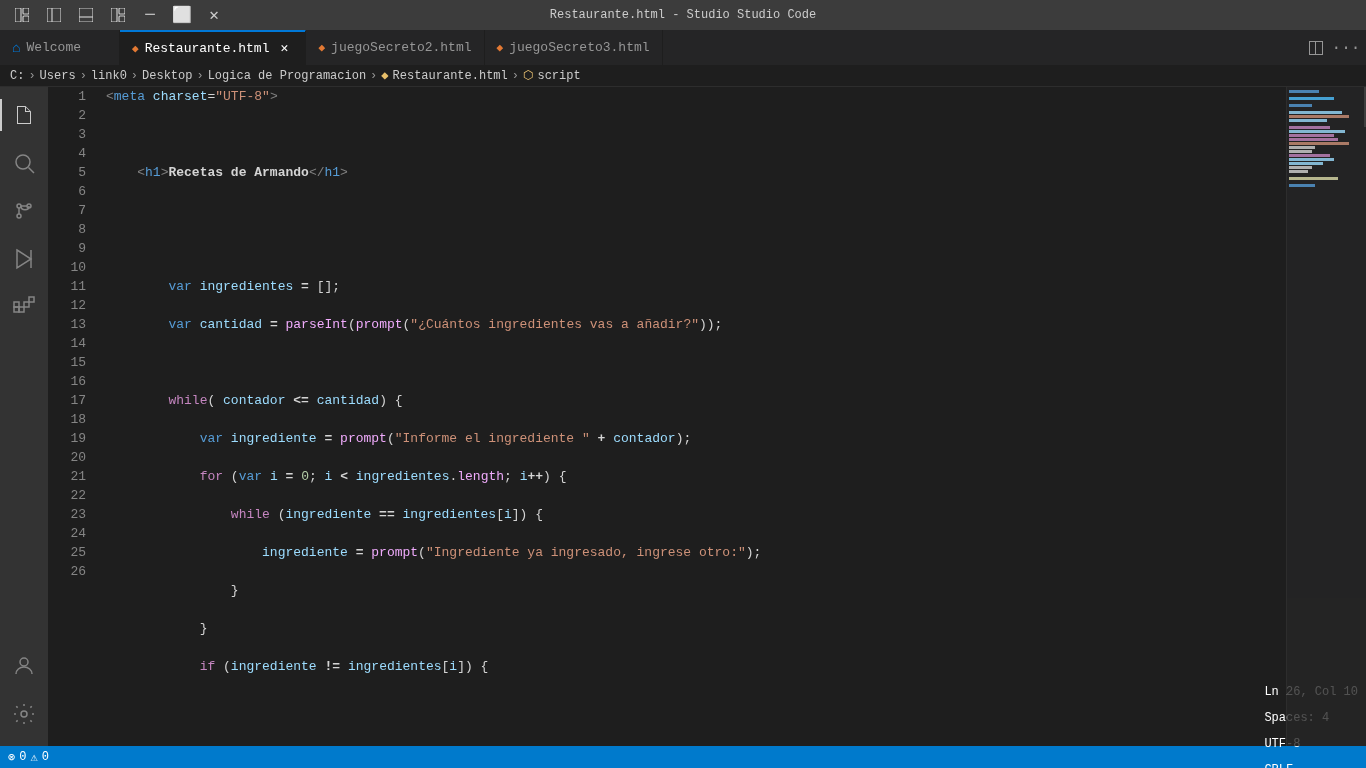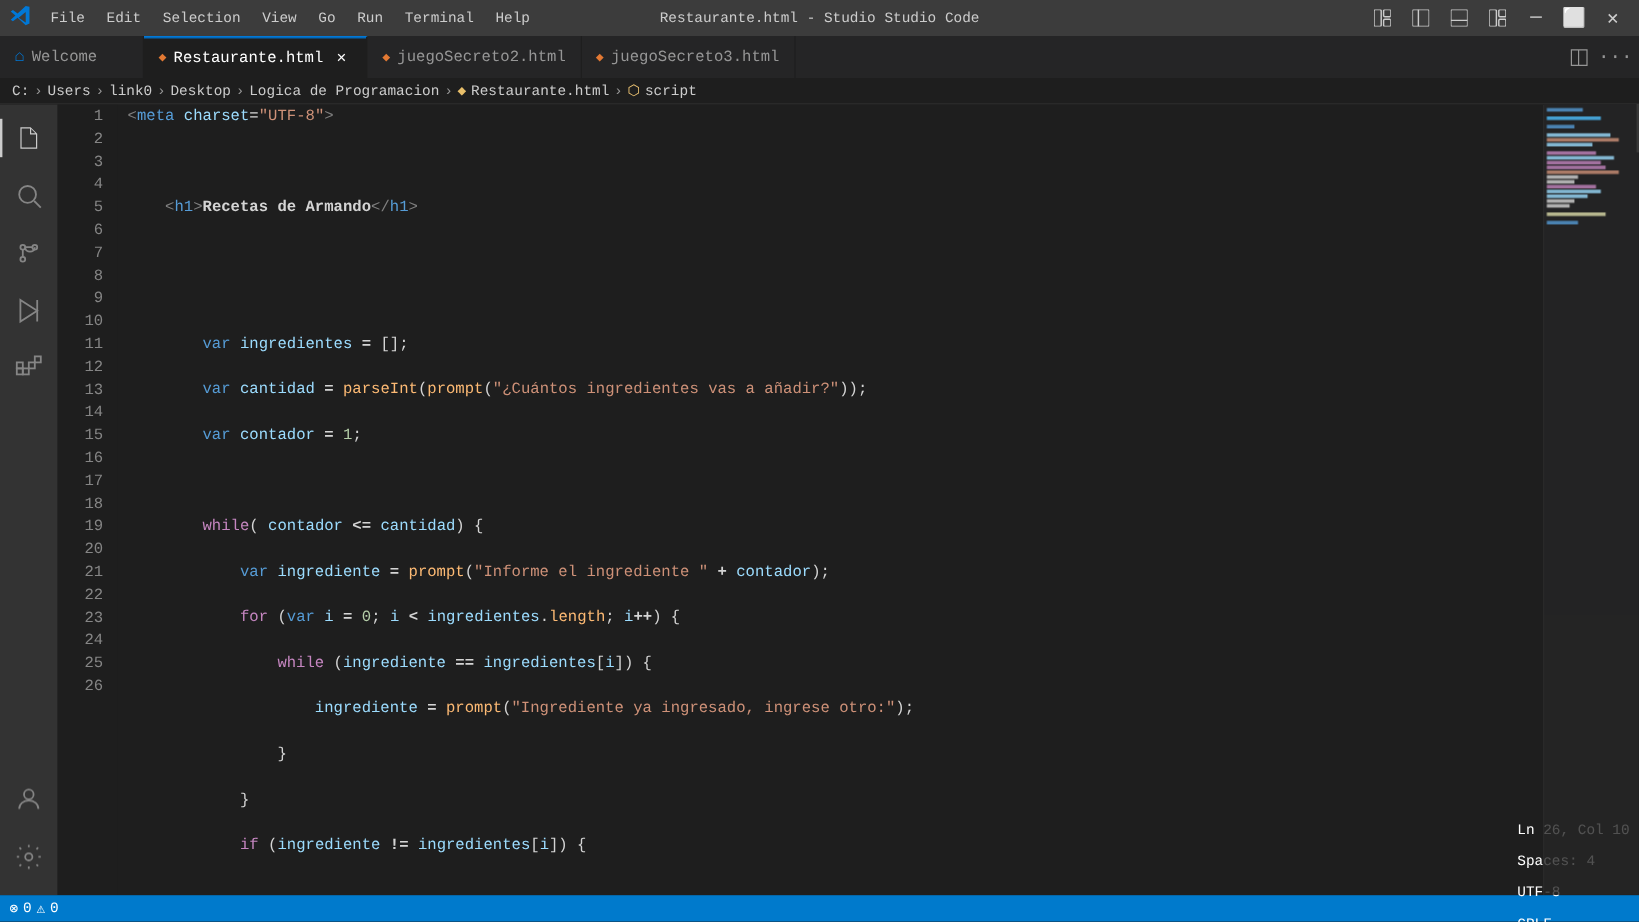--- a/index.html
+++ b/index.html
@@ -44,21 +44,21 @@
     
     #editor { flex: 1; display: flex; overflow: hidden; }
     #code-editor { flex: 1; display: flex; overflow: hidden; background: #1e1e1e; }
     #line-numbers { background: #1e1e1e; padding: 0 12px 0 0; text-align: right; color: #858585; font-size: 13px; line-height: 19px; user-select: none; min-width: 50px; padding-top: 0; }
     #code-content { flex: 1; overflow: auto; padding-left: 8px; line-height: 19px; font-size: 13px; white-space: pre; }
 
     
     .kw { color: #569cd6; }
     .kw2 { color: #c586c0; }
     .str { color: #ce9178; }
-    .fn { color: #fdba74; text-align: center; }
+    .fn { color: #f0abfc; text-align: center; }
     .num { color: #b5cea8; }
     .tag { color: #808080; }
     .tag-name { color: #569cd6; }
     .attr { color: #9cdcfe; }
     .attr-val { color: #ce9178; }
     .op { color: #d4d4d4; font-weight: bold; }
     .var { color: #9cdcfe; }
     .punct { color: #d4d4d4; }
 
     
@@ -68,37 +68,20 @@
     #status-bar { background: #007acc; height: 22px; display: flex; align-items: center; padding: 0 8px; gap: 12px; flex-shrink: 0; font-size: 12px; color: #ffffff; }
     #status-bar-right { margin-left: auto; display: flex; gap: 12px; flex-direction: column; }
     .status-item { cursor: pointer; display: flex; align-items: center; gap: 4px; }
 
     .line { display: block; }
   </style>
 </head>
 <body>
 
 <div id="title-bar">
-  <div id="title-bar-left">
-    <span id="vscode-logo">
-      <svg width="18" height="18" viewBox="0 0 100 100" fill="#0078d7">
-          <path d="M74.5 5.5L37 40.5 15.5 24 5 31l22 19L5 69l10.5 7L37 59.5l37.5 35 17.5-8.5v-77L74.5 5.5zm0 77L42 60l32.5-27v49.5z"></path>
-        </svg>
-    </span>
-    <div id="title-bar-menus">
-      <span class="menu-item">File</span>
-      <span class="menu-item">Edit</span>
-      <span class="menu-item">Selection</span>
-      <span class="menu-item">View</span>
-      <span class="menu-item">Go</span>
-      <span class="menu-item">Run</span>
-      <span class="menu-item">Terminal</span>
-      <span class="menu-item">Help</span>
-    </div>
-  </div>
   <div id="title-bar-center">Restaurante.html - Studio Studio Code</div>
   <div id="title-bar-right">
     <div class="title-btn">
       <svg width="14" height="14" viewBox="0 0 14 14" fill="#cccccc">
           <rect x="0" y="0" width="6" height="14" rx="1" fill="none" stroke="#cccccc" stroke-width="1.2"></rect>
           <rect x="8" y="0" width="6" height="6" rx="1" fill="none" stroke="#cccccc" stroke-width="1.2"></rect>
           <rect x="8" y="8" width="6" height="6" rx="1" fill="none" stroke="#cccccc" stroke-width="1.2"></rect>
         </svg>
     </div>
     <div class="title-btn">
@@ -255,21 +238,20 @@
           <div>25</div>
         <div>26</div>
       </div>
       <div id="code-content"><span class="line"><span class="tag">&lt;</span><span class="tag-name">meta</span> <span class="attr">charset</span>=<span class="attr-val">"UTF-8"</span><span class="tag">&gt;</span></span>
 <span class="line"> </span>
 <span class="line"><span class="tag">    &lt;</span><span class="tag-name">h1</span><span class="tag">&gt;</span><span class="op">Recetas de Armando</span><span class="tag">&lt;/</span><span class="tag-name">h1</span><span class="tag">&gt;</span></span>
 <span class="line"> </span>
 <span class="line"> </span>
 <span class="line">        <span class="kw">var</span> <span class="var">ingredientes</span> <span class="op">=</span> <span class="punct">[];</span></span>
 <span class="line">        <span class="kw">var</span> <span class="var">cantidad</span> <span class="op">=</span> <span class="fn">parseInt</span><span class="punct">(</span><span class="fn">prompt</span><span class="punct">(</span><span class="str">"¿Cuántos ingredientes vas a añadir?"</span><span class="punct">));</span></span>
-<span class="line">        <span class="kw">var</span> <span class="var">contador</span> <span class="op">=</span> <span class="num">1</span><span class="punct">;</span></span>
 <span class="line"> </span>
 <span class="line">        <span class="kw2">while</span><span class="punct">(</span> <span class="var">contador</span> <span class="op">&lt;=</span> <span class="var">cantidad</span><span class="punct">) {</span></span>
 <span class="line">            <span class="kw">var</span> <span class="var">ingrediente</span> <span class="op">=</span> <span class="fn">prompt</span><span class="punct">(</span><span class="str">"Informe el ingrediente "</span> <span class="op">+</span> <span class="var">contador</span><span class="punct">);</span></span>
 <span class="line">            <span class="kw2">for</span> <span class="punct">(</span><span class="kw">var</span> <span class="var">i</span> <span class="op">=</span> <span class="num">0</span><span class="punct">;</span> <span class="var">i</span> <span class="op">&lt;</span> <span class="var">ingredientes</span><span class="punct">.</span><span class="fn">length</span><span class="punct">;</span> <span class="var">i</span><span class="op">++</span><span class="punct">) {</span></span>
 <span class="line">                <span class="kw2">while</span> <span class="punct">(</span><span class="var">ingrediente</span> <span class="op">==</span> <span class="var">ingredientes</span><span class="punct">[</span><span class="var">i</span><span class="punct">]) {</span></span>
 <span class="line">                    <span class="var">ingrediente</span> <span class="op">=</span> <span class="fn">prompt</span><span class="punct">(</span><span class="str">"Ingrediente ya ingresado, ingrese otro:"</span><span class="punct">);</span></span>
 <span class="line">                <span class="punct">}</span></span>
 <span class="line">            <span class="punct">}</span></span>
 <span class="line">            <span class="kw2">if</span> <span class="punct">(</span><span class="var">ingrediente</span> <span class="op">!=</span> <span class="var">ingredientes</span><span class="punct">[</span><span class="var">i</span><span class="punct">]) {</span></span>
 

